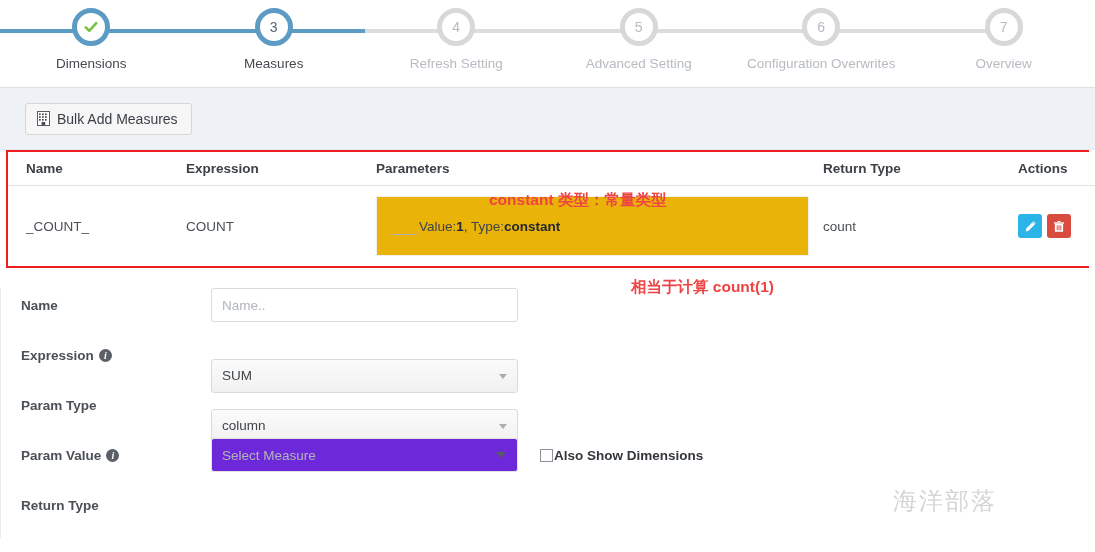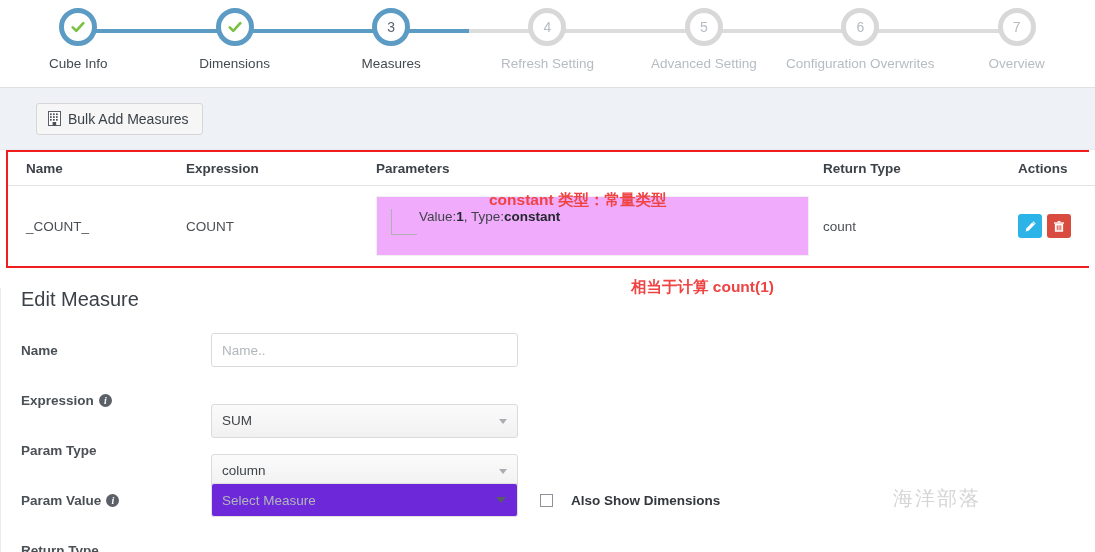--- a/index.html
+++ b/index.html
@@ -81,21 +81,21 @@
     white-space: nowrap;
   }
   .step-label.inactive { color: #b6bcc2; }
 
   
   #toolbar {
     background: #eef1f5;
     height: 62px;
     display: flex;
     align-items: center;
-    padding-left: 36px;
+    padding-left: 25px;
     border-bottom: 1px solid #e7eaee;
   }
   .btn-bulk {
     background: #f6f6f6;
     border: 1px solid #d6d6d6;
     border-radius: 3px;
     padding: 7px 13px 7px 11px;
     font-size: 14px;
     color: #3b4148;
     display: inline-flex;
@@ -132,28 +132,28 @@
     padding: 10px 0;
     vertical-align: middle;
     background: #fff;
   }
   .col-name { width: 178px; padding-left: 18px !important; }
   .col-expr { width: 190px; }
   .col-params { width: 447px; }
   .col-ret { width: 195px; }
   .col-act { width: 85px; }
   .param-box {
-    background: #f0abfc;
+    background: #eab308;
     border: 1px solid #f0f0f0;
     padding: 12px 10px 12px 14px;
     margin-right: 14px;
     position: relative;
     min-height: 48px;
     display: flex;
-    align-items: flex-start;
+    align-items: center;
   }
   .tree {
     display: inline-block;
     width: 26px;
     height: 26px;
     border-left: 1px solid #b0b0b0;
     border-bottom: 1px solid #b0b0b0;
     margin-right: 2px;
     margin-bottom: 8px;
   }
@@ -261,59 +261,49 @@
     margin-top: -3px;
     width: 0; height: 0;
     border-left: 5px solid transparent;
     border-right: 5px solid transparent;
     border-top: 6px solid #585d63;
   }
   .chk-wrap {
     margin-left: 22px;
     display: flex;
     align-items: center;
-    gap: 18px;
+    gap: 1px;
     font-size: 13.5px;
     font-weight: bold;
     color: #32373c;
     cursor: pointer;
   }
   .chk-box {
     width: 13px; height: 13px;
     border: 1px solid #8d9298;
     background: #fff;
     display: inline-block;
   }
   #watermark {
     position: absolute;
     left: 893px;
     top: 485px;
-    font-size: 20px;
+    font-size: 24px;
     color: #d5d5d5;
     letter-spacing: 2px;
     font-family: Liberation Sans, sans-serif;
     user-select: none;
   }
 </style>
 </head>
 <body>
 
 <div id="stepper">
   <ul class="steps">
 
-    <li class="step">
-
-      <div class="bar right"></div>
-      <div class="circle">
-        <svg class="tick" viewBox="0 0 16 16">
-          <path d="M2 8.4 L6 12.4 L14 3.6" fill="none" stroke="#7ac143" stroke-width="3" stroke-linecap="round" stroke-linejoin="round"></path>
-        </svg>
-      </div>
-      <div class="step-label">Cube Info</div>
-    </li>
 
     <li class="step">
       <div class="bar left"></div>
       <div class="bar right"></div>
       <div class="circle">
         <svg class="tick" viewBox="0 0 16 16">
           <path d="M2 8.4 L6 12.4 L14 3.6" fill="none" stroke="#7ac143" stroke-width="3" stroke-linecap="round" stroke-linejoin="round"></path>
         </svg>
       </div>
       <div class="step-label">Dimensions</div>
@@ -424,21 +414,20 @@
         </td>
       </tr>
     </tbody>
   </table>
 </div>
 
 <div class="anno" id="anno-constant">constant 类型：常量类型</div>
 <div class="anno" id="anno-count">相当于计算 count(1)</div>
 
 <div id="edit-panel">
-  <h2 id="edit-title">Edit Measure</h2>
 
   <div class="form-row">
     <div class="form-label">
       <span>Name</span>
     </div>
     <div class="field">
       <span class="ph">Name..</span>
     </div>
   </div>
 

